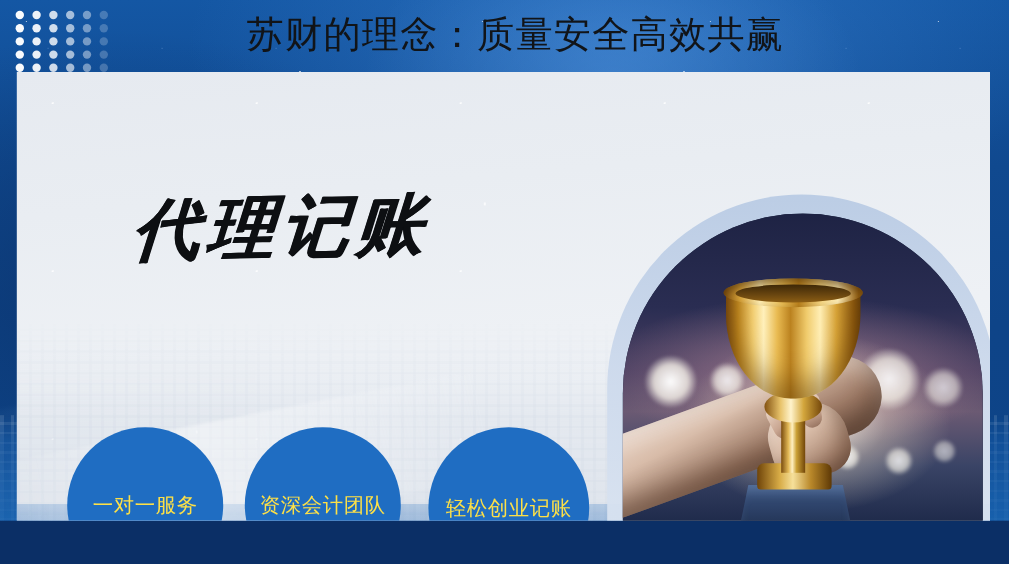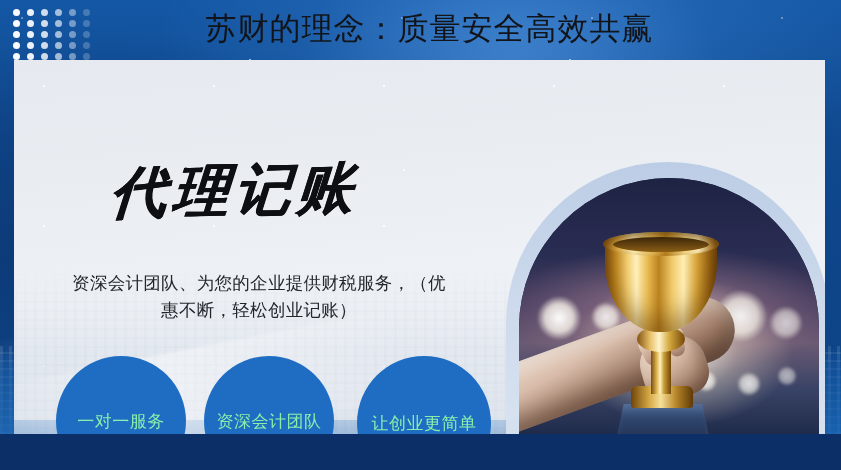--- a/index.html
+++ b/index.html
@@ -292,21 +292,21 @@
   .circle {
     position: absolute;
     border-radius: 50%;
     background: #1f6dc2;
     display: flex;
     align-items: center;
     justify-content: center;
   }
   .circle span {
     font-size: 17px;
-    color: #86efac;
+    color: #fde047;
     letter-spacing: .5px;
     white-space: nowrap;
   }
   #circle-1 { left: 42px;  top: 296px; width: 130px; height: 130px; }
   #circle-2 { left: 190px; top: 296px; width: 130px; height: 130px; }
   #circle-3 { left: 343px; top: 296px; width: 134px; height: 134px; }
 </style>
 </head>
 <body>
 
@@ -388,26 +388,25 @@
       <div class="cup-foot"></div>
       <div class="cup-stem"></div>
       <div class="cup-knob"></div>
       <div class="cup-bowl"></div>
       <div class="cup-rim"></div>
       <div class="cup-rim-inner"></div>
     </div>
 
     <div class="headline">代理记账</div>
 
-    <div class="subtitle">资深会计团队、为您的企业提供财税服务，（优惠不断，轻松创业记账）</div>
 
     <div class="circle" id="circle-1">
       <span>一对一服务</span>
     </div>
     <div class="circle" id="circle-2">
       <span>资深会计团队</span>
     </div>
     <div class="circle" id="circle-3">
-      <span>让创业更简单</span>
+      <span>轻松创业记账</span>
     </div>
 
   </div>
 </div>
 
 </body></html>

